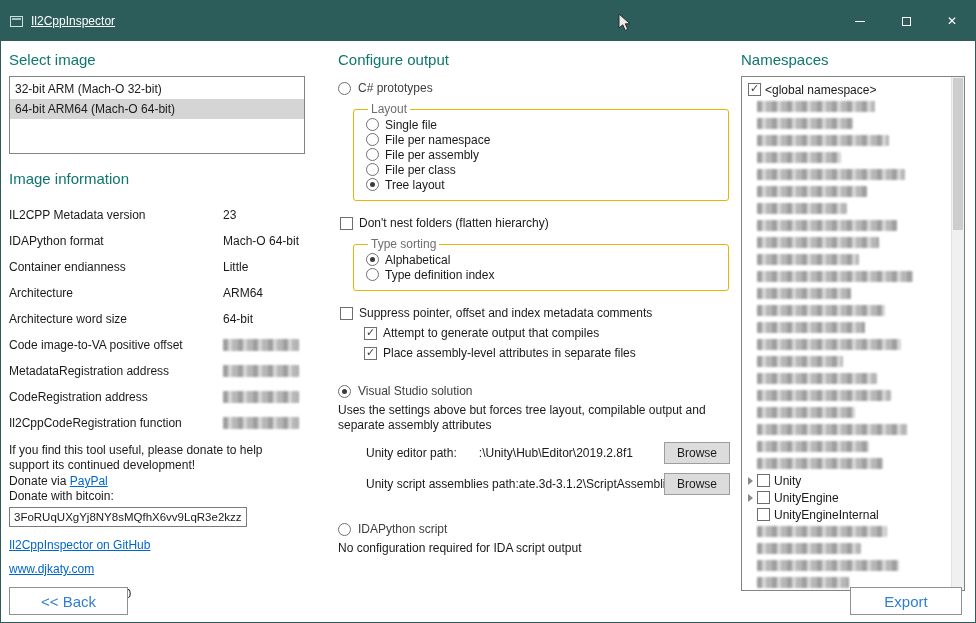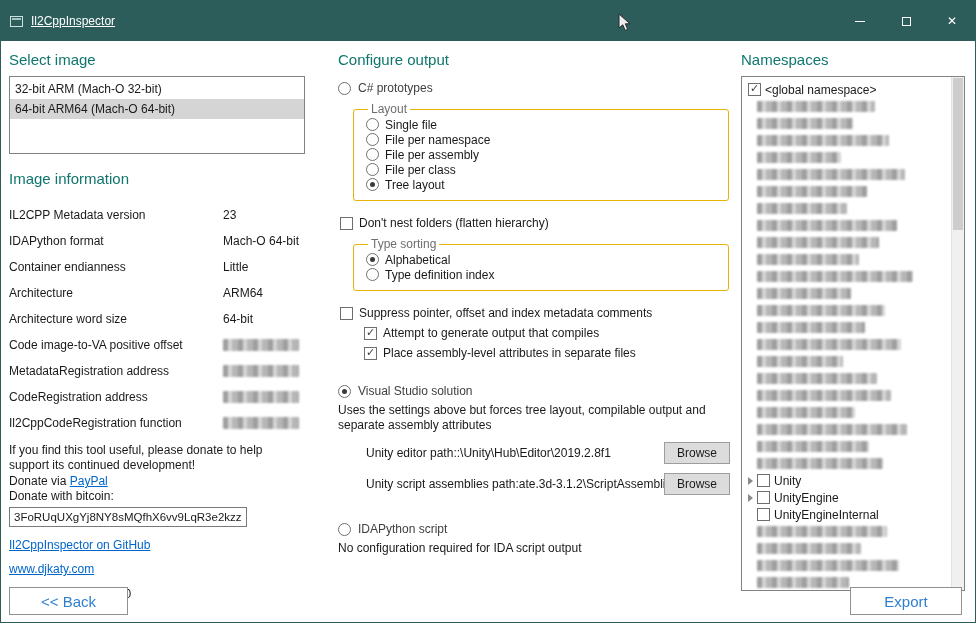--- a/index.html
+++ b/index.html
@@ -59,21 +59,21 @@
   .opt-head { display:flex; align-items:center; gap:7px; margin-top:12px; }
   .green { font-size:12px; color:#404040; }
   fieldset { border:1px solid #eab308; border-radius:3px; margin:7px 0 0 15px; width:376px; padding:1px 8px 8px 12px; }
   legend { font-size:12px; color:#6e6e6e; padding:0 3px; margin-left:2px; }
   .ropt { display:flex; align-items:center; gap:6px; height:15px; }
   .cb-row { display:flex; align-items:flex-end; gap:6px; margin:13px 0 0 2px; height:16px; }
   .cb-row.tight { margin-top:4px;padding-left:24px; }
   .desc { margin-top:5px; width:392px; line-height:15px; }
   .path-row { display:flex; align-items:center; margin:9px 0 0 28px; width:364px; }
   .path-lbl { flex:none; }
-  .path-val { flex:1; text-align:left; padding-right:9px; white-space:nowrap; overflow:hidden; }
+  .path-val { flex:1; text-align:center; padding-right:9px; white-space:nowrap; overflow:hidden; }
   .browse-btn { width:66px; height:22px; background:#dcdcdc; border:1px solid #9d9d9d; font-size:12px; font-family:"Liberation Sans",sans-serif; color:#1a1a1a; cursor:pointer; flex:none; }
   .vs-head { margin-top:24px; }
   .ida-head { margin-top:27px; }
 
   
   .ns-list { position:relative; margin-top:7px; width:224px; height:515px; border:1px solid #828282; background:#fff; padding:4px 18px 3px 6px; overflow:hidden; }
   .ns-row { display:flex; align-items:center; height:17px; gap:4px; }
   .tri { width:0; height:0; border-top:4px solid transparent; border-bottom:4px solid transparent; border-left:5px solid #8a8a8a; flex:none; }
   .sp { width:5px; flex:none; }
   .ns-row .redacted { margin-left:9px; }

